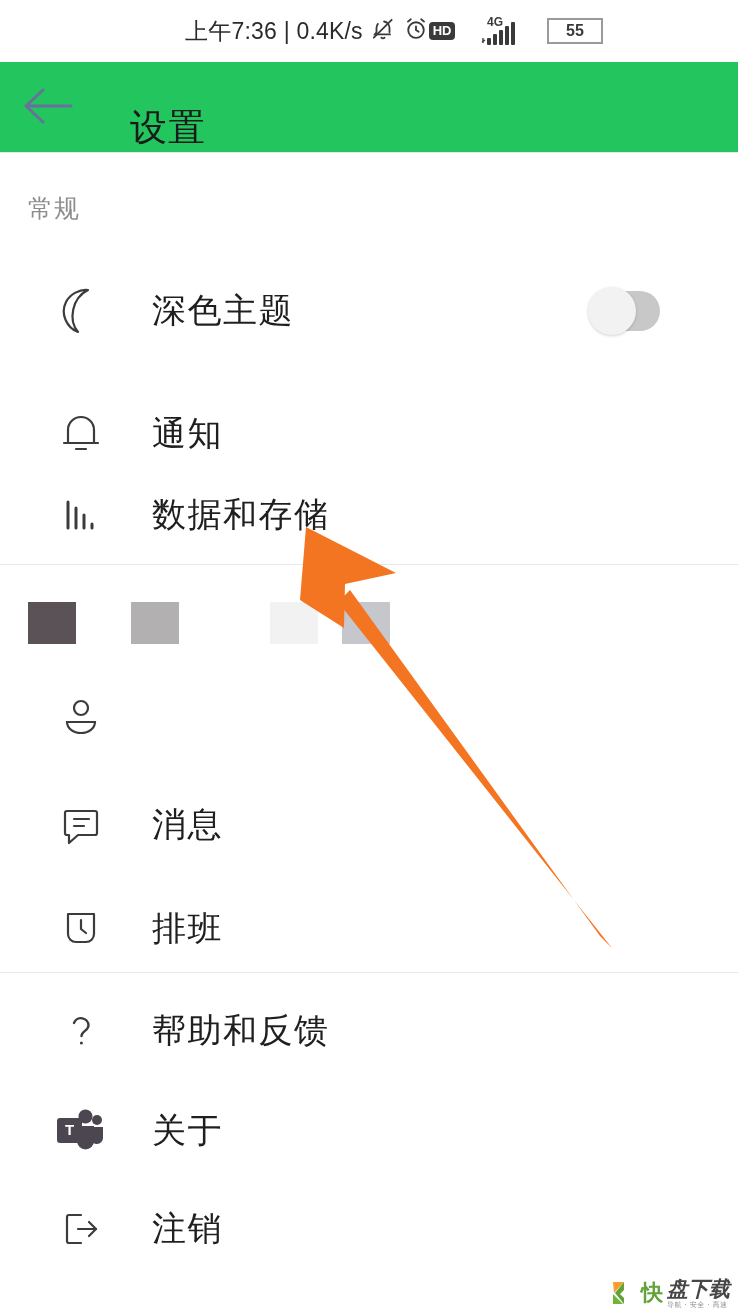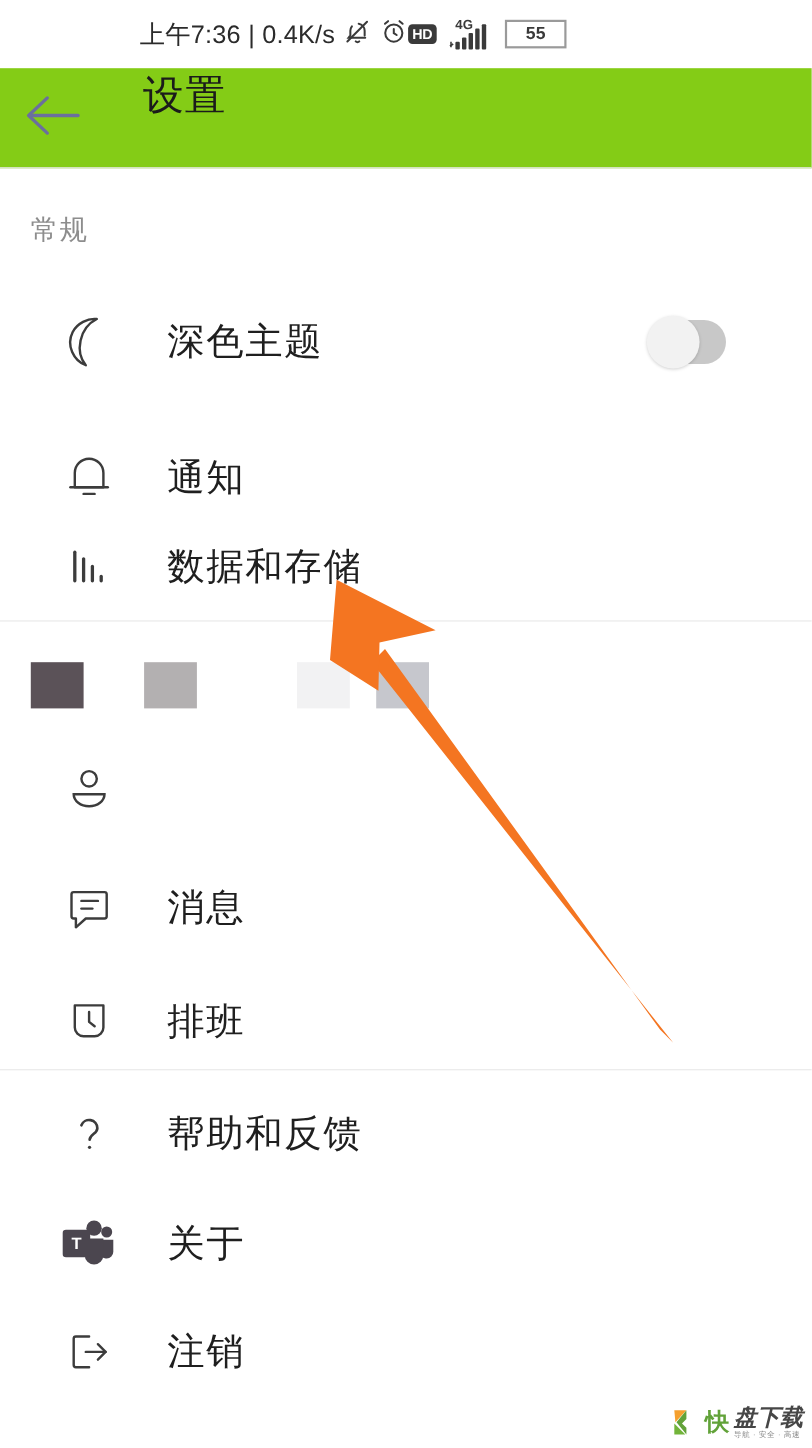--- a/index.html
+++ b/index.html
@@ -17,41 +17,41 @@
   }
 
   
   .statusbar {
     position: absolute;
     top: 0; left: 0;
     width: 642px;
     height: 62px;
     display: flex;
     align-items: center;
-    justify-content: center;
+    justify-content: flex-end;
     padding: 0 39px;
     box-sizing: border-box;
     background: #ffffff;
   }
   .status-left {
     display: flex;
     align-items: center;
     gap: 7px;
   }
   .status-time {
     font-size: 23px;
     color: #2b2b2b;
     font-weight: 500;
     letter-spacing: 0.2px;
     white-space: nowrap;
   }
   .status-right {
     display: flex;
     align-items: center;
-    gap: 11px;
+    gap: 26px;
   }
   .hd-badge {
     background: #3a3a3a;
     color: #ffffff;
     font-size: 13px;
     font-weight: 700;
     border-radius: 4px;
     padding: 2px 4px 3px 4px;
     line-height: 1;
     letter-spacing: -0.3px;
@@ -86,22 +86,22 @@
     line-height: 1;
   }
 
   
   .appbar {
     position: absolute;
     top: 62px; left: 0;
     width: 738px;
     height: 91px;
     display: flex;
-    align-items: flex-start;
-    background: #84cc16;
+    align-items: flex-end;
+    background: #22c55e;
     box-sizing: border-box;
   }
   .back-btn {
     width: 96px;
     height: 91px;
     display: flex;
     align-items: center;
     justify-content: center;
     cursor: pointer;
   }

